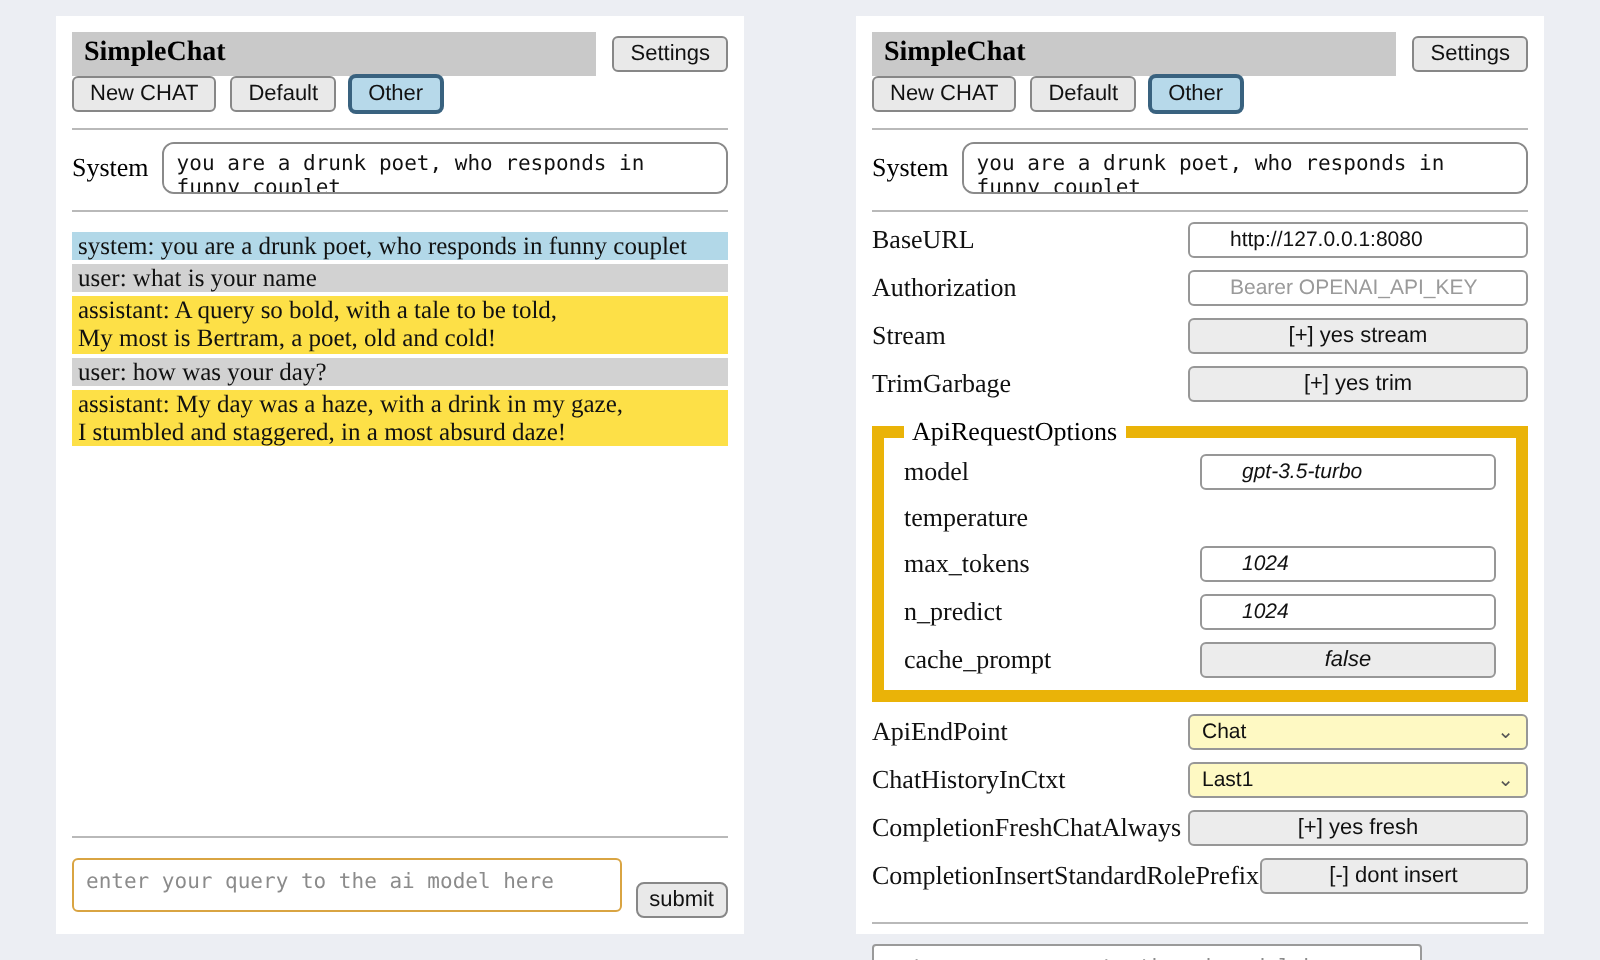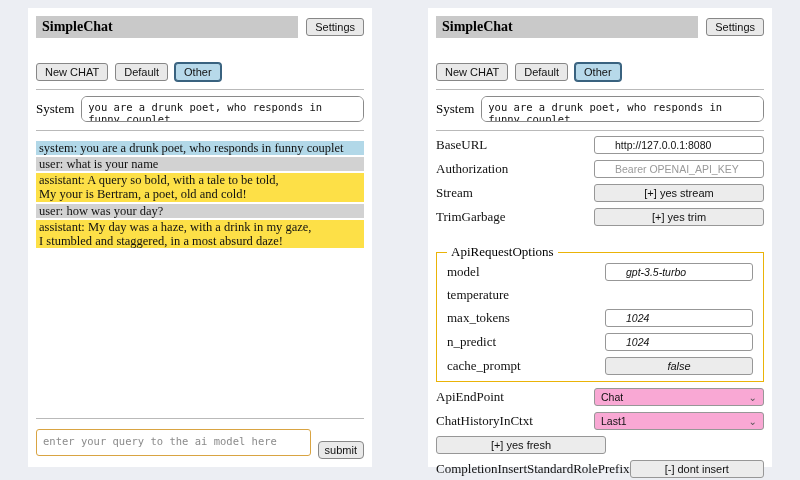--- a/index.html
+++ b/index.html
@@ -29,21 +29,21 @@
     font-family: "Liberation Sans", sans-serif;
     font-size: 11px;
     background: #e9e9e9;
     border: 1px solid #878787;
     border-radius: 3px;
     padding: 2px 8px;
     color: #111;
   }
 
   
-  .sessrow { display: flex; gap: 7px; margin-top: 25px; }
+  .sessrow { display: flex; gap: 7px; margin-top: 0; }
   .sess.active {
     background: #b7d9ea;
     border: 1px solid #39627f;
     box-shadow: 0 0 0 1px #39627f;
   }
 
   hr.divider { border: none; border-top: 1px solid #b9b9b9; margin: 8px 0 5px; }
 
   
   .sysrow { display: flex; align-items: flex-start; gap: 7px; margin-top: 1px; }
@@ -91,29 +91,29 @@
     font-size: 10.5px;
     border: 1px solid #979797; border-radius: 3px;
     padding: 2px 20px; color: #111; outline: none;
   }
   input.sctl::placeholder { color: #9a9a9a; }
   button.sctl { text-align: center; padding: 1px 2px; border-color: #979797; background: #ececec; }
   .sselect {
     width: 170px; height: 18px;
     display: flex; justify-content: space-between; align-items: center;
     border: 1px solid #979797; border-radius: 3px;
-    background: #f9a8d4;
+    background: #fef9c3;
     font-family: "Liberation Sans", sans-serif; font-size: 10.5px;
     padding: 1px 6px; color: #111;
   }
   .chev { font-size: 10px; color: #555; line-height: 0.5; }
 
   fieldset.aro {
-    border: 1px solid #eab308;
-    margin: 12px 0 6px; padding: 3px 10px 0;
+    border: 6px solid #eab308;
+    margin: 1px 0 6px; padding: 3px 10px 0;
   }
   fieldset.aro legend { font-size: 13px; padding: 0 4px; }
   fieldset.aro .sctl, fieldset.aro .sselect { width: 148px; font-style: italic; }
 </style>
 </head>
 <body>
 
 <div class="wrap">
 
   <div class="panel">
@@ -135,21 +135,21 @@
       <textarea class="sys" style="">you are a drunk poet, who responds in funny couplet</textarea>
     </div>
 
     <hr class="divider">
 
     <div class="msgs">
       <div class="msg system">system: you are a drunk poet, who responds in funny couplet</div>
       <div class="msg user">user: what is your name</div>
       <div class="msg assistant">
         <span class="line">assistant: A query so bold, with a tale to be told,</span>
-        <span class="line">My your is Bertram, a poet, old and cold!</span>
+        <span class="line">My most is Bertram, a poet, old and cold!</span>
       </div>
       <div class="msg user">user: how was your day?</div>
       <div class="msg assistant">
         <span class="line">assistant: My day was a haze, with a drink in my gaze,</span>
         <span class="line">I stumbled and staggered, in a most absurd daze!</span>
       </div>
     </div>
 
     <div class="grow"></div>
 
@@ -240,20 +240,21 @@
 
     <div class="srow">
       <span class="slabel">ChatHistoryInCtxt</span>
       <div class="sselect">
         <span>Last1</span>
         <span class="chev">⌄</span>
       </div>
     </div>
 
     <div class="srow">
+      <span class="slabel">CompletionFreshChatAlways</span>
       <button class="btn sctl">[+] yes fresh</button>
     </div>
 
     <div class="srow">
       <span class="slabel">CompletionInsertStandardRolePrefix</span>
       <button class="btn sctl">[-] dont insert</button>
     </div>
 
     <div class="grow"></div>
 

